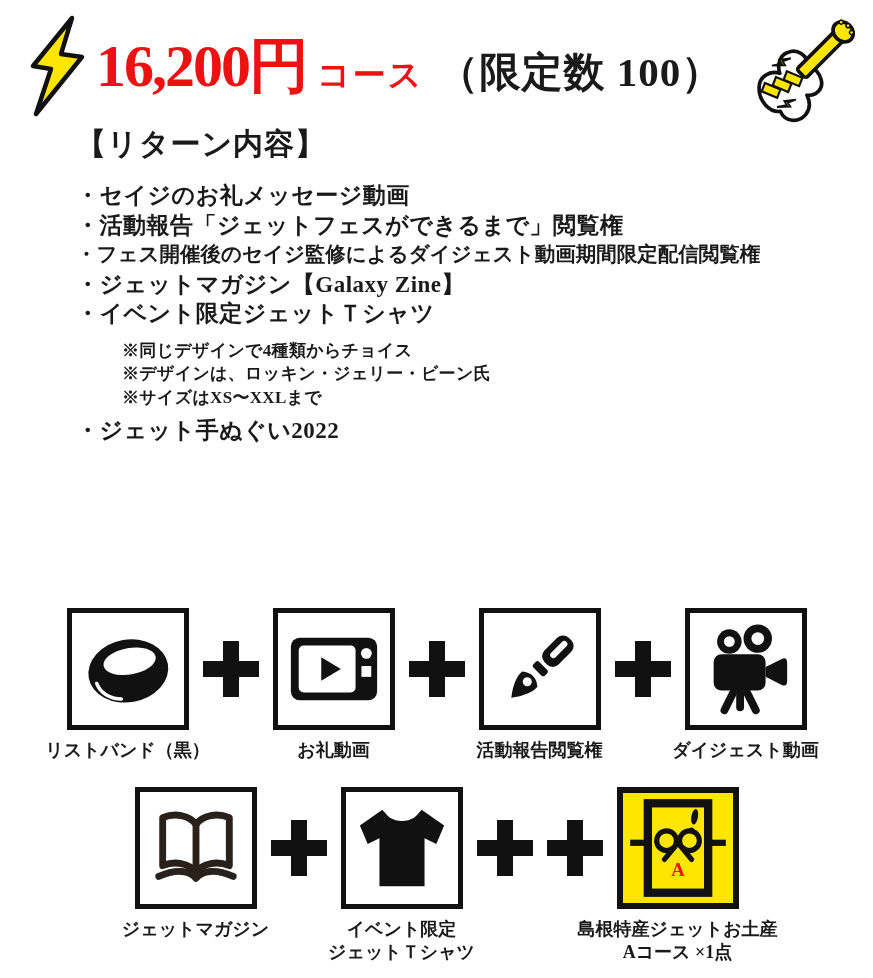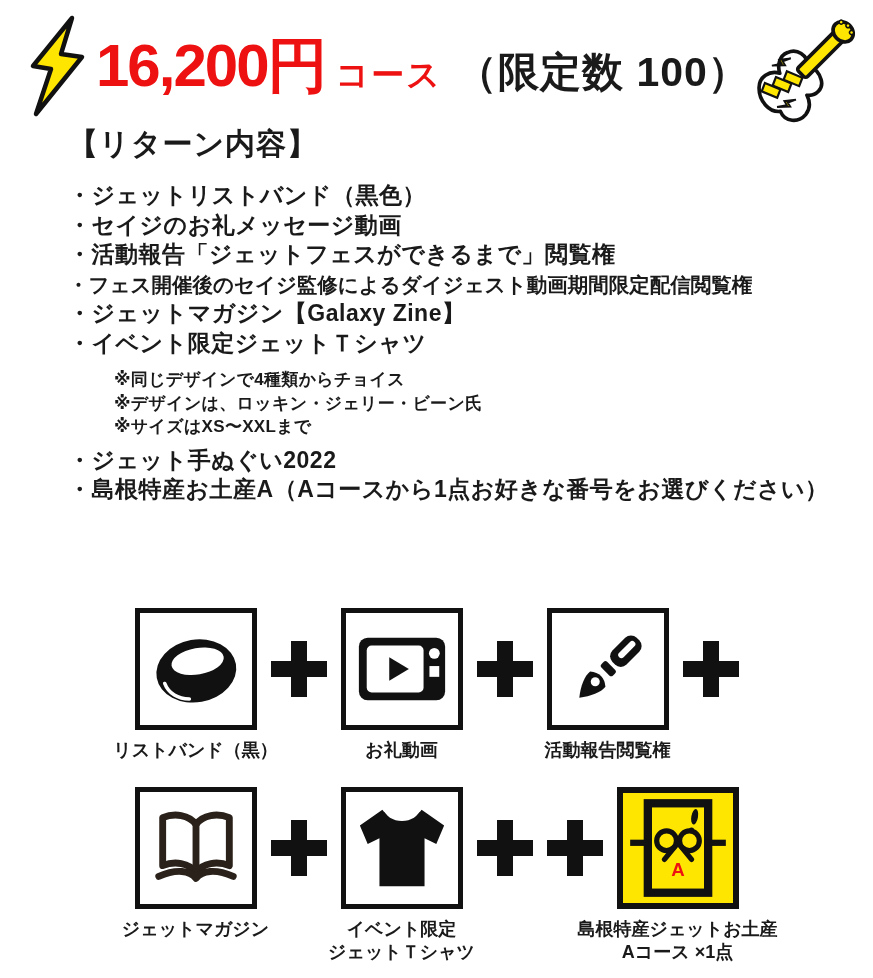--- a/index.html
+++ b/index.html
@@ -2,33 +2,33 @@
 <html lang="ja" style="--red: #ee1111; --yellow: #ffe600; --ink: #1a1a1a;"><head>
 <meta charset="utf-8">
 <style>
   :root{
     --red:#ee1111;
     --yellow:#ffe600;
     --ink:#1a1a1a;
   }
   *{margin:0;padding:0;box-sizing:border-box;}
   body{background:#fff;font-family:"Liberation Sans","DejaVu Sans",sans-serif;}
-  .page{position:relative;width:873px;height:978px;background:#ffffff;overflow:hidden;color:var(--ink);}
+  .page{position:relative;width:873px;height:978px;background:#ffffff;overflow:hidden;color:var(--ink);font-family:Liberation Serif, serif;}
 
   
   .header{position:absolute;top:14px;left:12px;display:flex;align-items:center;}
   .bolt-wrap{width:96px;height:104px;flex:0 0 auto;}
   .header-text{display:flex;align-items:baseline;margin-left:-12px;}
   .price{font-size:60px;font-weight:bold;color:var(--red);letter-spacing:-2px;line-height:1.1;}
   .course{font-size:33px;font-weight:bold;color:var(--red);margin-left:10px;letter-spacing:2px;}
   .limit{font-size:41px;font-weight:bold;color:var(--ink);margin-left:14px;letter-spacing:1px;}
   .guitar-wrap{position:absolute;top:6px;right:4px;width:128px;height:128px;}
 
   
-  .returns{position:absolute;top:124px;left:68px;width:780px;}
+  .returns{position:absolute;top:124px;left:76px;width:780px;}
   .returns-heading{font-size:30px;font-weight:bold;letter-spacing:1px;margin-bottom:16px;}
   .item{font-size:23px;font-weight:bold;line-height:29.5px;letter-spacing:.5px;}
   .item.long{font-size:20.5px;letter-spacing:0;}
   .item.gap-top{margin-top:0;}
   .notes{margin:10px 0 7px 46px;}
   .note{font-size:17px;font-weight:bold;line-height:23.5px;letter-spacing:.3px;}
 
   
   .grid{position:absolute;top:608px;left:0;width:873px;}
   .grid-row{display:flex;justify-content:center;align-items:flex-start;gap:14px;margin-bottom:25px;}
@@ -81,33 +81,31 @@
 
         <path d="M50,72 l-8,10 l5,1.2 l-6,9 l10,-10.5 l-5,-1.2 Z" fill="#ffe600" stroke="#111" stroke-width="2"></path>
         <path d="M86,100 l-8,10 l5,1.2 l-6,9 l10,-10.5 l-5,-1.2 Z" fill="#ffe600" stroke="#111" stroke-width="2"></path>
       </g>
     </svg>
   </div>
 
   <div class="returns">
     <div class="returns-heading">【リターン内容】</div>
 
-    <div class="item">・ジェットリストバンド（黒色）</div>
     <div class="item">・セイジのお礼メッセージ動画</div>
     <div class="item">・活動報告「ジェットフェスができるまで」閲覧権</div>
     <div class="item long">・フェス開催後のセイジ監修によるダイジェスト動画期間限定配信閲覧権</div>
     <div class="item">・ジェットマガジン【Galaxy Zine】</div>
     <div class="item">・イベント限定ジェットＴシャツ</div>
     <div class="notes">
       <div class="note">※同じデザインで4種類からチョイス</div>
       <div class="note">※デザインは、ロッキン・ジェリー・ビーン氏</div>
       <div class="note">※サイズはXS〜XXLまで</div>
     </div>
     <div class="item gap-top">・ジェット手ぬぐい2022</div>
-    <div class="item">・島根特産お土産A（Aコースから1点お好きな番号をお選びください）</div>
   </div>
 
   <div class="grid">
 
     <div class="grid-row">
 
       <div class="cell">
         <div class="iconbox">
           <svg viewBox="0 0 100 100">
             <g transform="rotate(-10 50 50)">
@@ -147,20 +145,38 @@
               <path d="M50,95 C42,85 37,74 38,66 Q50,56 62,66 C63,74 58,85 50,95 Z"></path>
               <circle cx="50" cy="70" r="5" fill="#fff"></circle>
             </g>
           </svg>
         </div>
         <div class="cell-label">活動報告閲覧権</div>
       </div>
 
       <div class="plus"></div>
 
+      <div class="cell">
+        <div class="iconbox">
+          <svg viewBox="0 0 100 100">
+            <circle cx="33" cy="22" r="12.5" fill="#111"></circle>
+              <circle cx="33" cy="22" r="5.5" fill="#fff"></circle>
+            <circle cx="62" cy="19" r="14.5" fill="#111"></circle>
+              <circle cx="62" cy="19" r="6.5" fill="#fff"></circle>
+            <rect x="17" y="35" width="53" height="37" rx="8" fill="#111"></rect>
+            <path d="M70,48 L86,40 Q92,37 92,44 L92,62 Q92,69 86,66 L70,58 Z" fill="#111"></path>
+            <g stroke="#111" stroke-width="8" stroke-linecap="round">
+              <line x1="37" y1="74" x2="28" y2="92"></line>
+              <line x1="51" y1="74" x2="60" y2="92"></line>
+              <line x1="44" y1="74" x2="44" y2="89"></line>
+            </g>
+          </svg>
+        </div>
+        <div class="cell-label">ダイジェスト動画</div>
+      </div>
     </div>
 
     <div class="grid-row">
 
       <div class="cell">
         <div class="iconbox">
           <svg viewBox="0 0 100 100">
             <g fill="none" stroke="#2a211a" stroke-width="7" stroke-linecap="round" stroke-linejoin="round">
               <path d="M50,26 C43,16 28,14 16,19 L16,68 C28,63 43,65 50,75 C57,65 72,63 84,68 L84,19 C72,14 57,16 50,26 Z"></path>
               <line x1="50" y1="26" x2="50" y2="75"></line>

